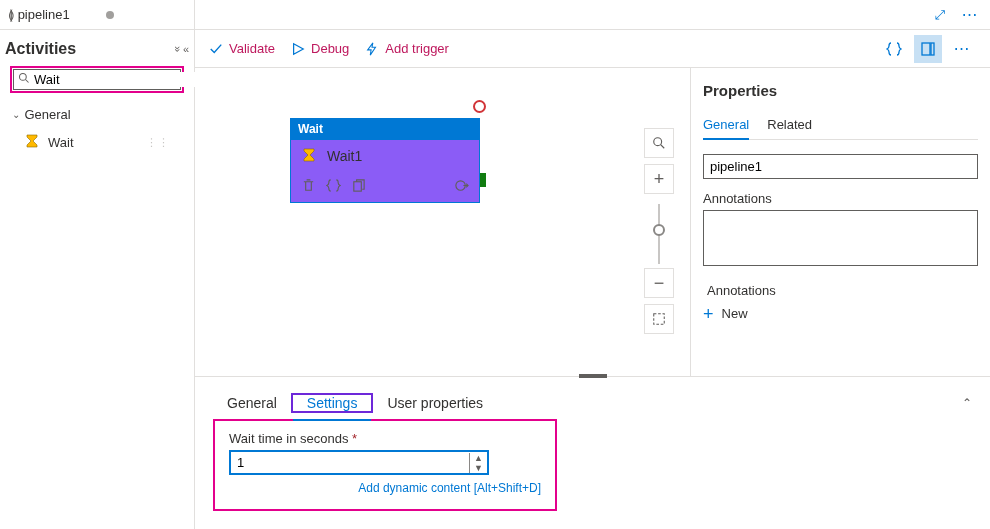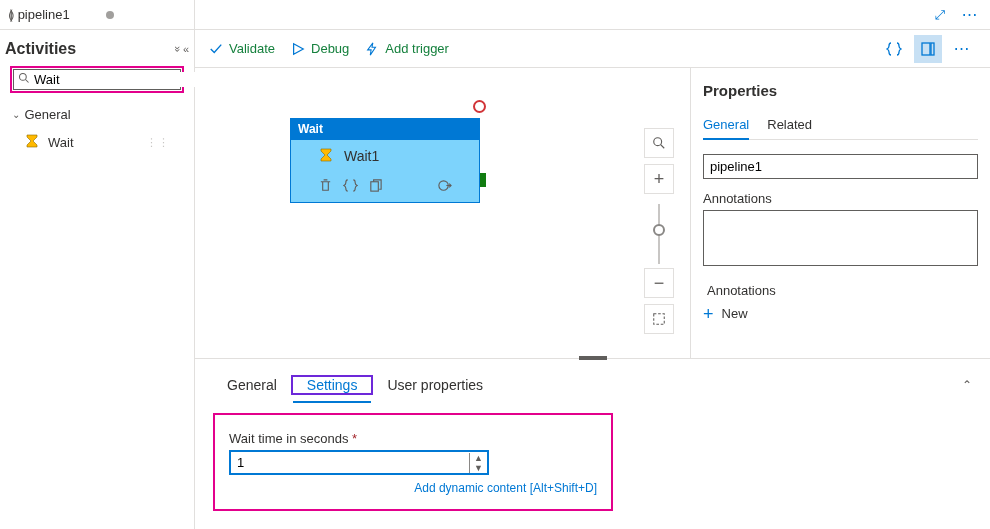--- a/index.html
+++ b/index.html
@@ -31,35 +31,35 @@
   
   
   .main { flex: 1; display: flex; flex-direction: column; }
   .main-top { height: 30px; display: flex; align-items: center; padding: 0 8px; border-bottom: 1px solid #e1dfdd; }
   .main-top .right { margin-left: auto; display: flex; gap: 6px; }
   .iconbtn { width: 24px; height: 24px; display: flex; align-items: center; justify-content: center; color: #0078d4; cursor: pointer; border-radius: 2px; font-size: 14px; }
   .iconbtn.dots { color: #0078d4; font-size: 16px; letter-spacing: 1px; }
   .expand-icon { font-size: 13px; }
   
   .toolbar { height: 38px; display: flex; align-items: center; padding: 0 14px; gap: 16px; border-bottom: 1px solid #e1dfdd; }
-  .tbtn { display: flex; align-items: center; gap: 6px; color: #15803d; cursor: pointer; font-size: 13px; }
+  .tbtn { display: flex; align-items: center; gap: 6px; color: #be185d; cursor: pointer; font-size: 13px; }
   .tbtn svg { width: 14px; height: 14px; }
   .toolbar .right { margin-left: auto; display: flex; gap: 6px; align-items: center;}
   .sqbtn { width:28px; height:28px; display:flex; align-items:center; justify-content:center; color:#0078d4; cursor:pointer; }
   .sqbtn.active { background:#c7e0f4; }
   
   .canvas-area { flex: 1; display: flex; position: relative; }
   .canvas { flex: 1; position: relative; background: #fff; }
   .props { width: 300px; border-left: 1px solid #e1dfdd; padding: 14px 12px; }
   
   
   .node { position: absolute; top: 50px; left: 95px; width: 190px; }
   .node-marker { position:absolute; right:-6px; top:-18px; width:13px; height:13px; border:2px solid #d13438; border-radius:50%; background:#fff; }
   .node-hdr { background: #0078d4; color: #fff; padding: 4px 8px; font-size: 12px; font-weight:600; }
-  .node-body { background: #7dd3fc; border: 1px solid #0078d4; border-top:none; padding: 8px 27px 4px; }
+  .node-body { background: #8b5cf6; border: 1px solid #0078d4; border-top:none; padding: 8px 10px 4px; }
   .node-title { display: flex; align-items: center; gap: 10px; font-size: 14px; margin-bottom:10px;}
   .node-actions { display: flex; align-items: center; gap: 10px; color:#605e5c; padding:4px 0 2px;}
   .node-actions .spacer { flex:1; }
   .node-actions svg, .node-actions .ic { width:15px; height:15px; }
   .green-handle { position:absolute; right:-6px; top:55px; width:6px; height:14px; background:#107c10; }
   
   
   .zoom-rail { position:absolute; right:16px; top:60px; display:flex; flex-direction:column; align-items:center; }
   .zbtn { width:30px; height:30px; border:1px solid #e1dfdd; display:flex; align-items:center; justify-content:center; color:#605e5c; cursor:pointer; background:#fff; margin-bottom:6px;}
   .ztrack { width:2px; height:60px; background:#c8c6c4; position:relative; margin:4px 0;}
@@ -81,21 +81,21 @@
   
   .bottom-pane { border-top:1px solid #e1dfdd; padding:10px 18px 18px; position:relative; }
   .resize-handle { position:absolute; top:-3px; left:50%; transform:translateX(-50%); width:28px; height:4px; background:#605e5c; }
   .btabs { display:flex; align-items:center; gap:0; }
   .btab { padding:8px 14px; font-size:14px; cursor:pointer; }
   .btab-wrap { display:inline-block; }
   .btab-hl { border:2px solid #6d28d9; padding:0; }
   .btab.active { border-bottom:2px solid #0078d4; color:#0078d4; }
   .btabs .collapse { margin-left:auto; color:#605e5c; cursor:pointer; font-size:12px;}
   
-  .settings-box { border:2px solid #e3008c; margin-top:12px; padding:16px 14px 14px; width:400px; }
+  .settings-box { border:2px solid #e3008c; padding:10px 14px 14px; width:344px; }
   .spin-wrap { border:2px solid #0078d4; display:flex; align-items:center; width:260px; margin-top:4px;}
   .spin-wrap input { border:none; outline:none; flex:1; padding:3px 6px; font-size:13px; }
   .spin-btns { border-left:1px solid #8a8886; padding:0 4px; font-size:9px; display:flex; flex-direction:column; gap:0; color:#605e5c; cursor:pointer;}
   .dyn-link { text-align:right; color:#0078d4; font-size:12px; margin-top:6px; cursor:pointer; }
 </style>
 </head>
 <body>
 
 <div class="root">
 

